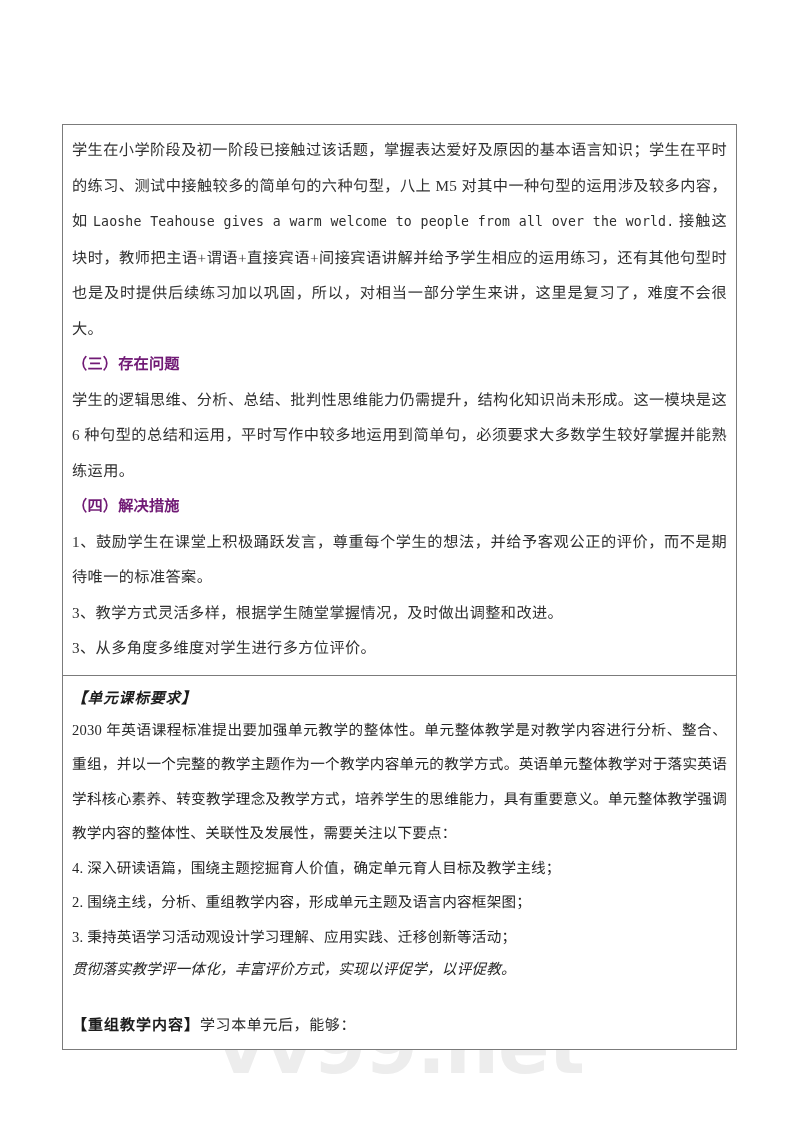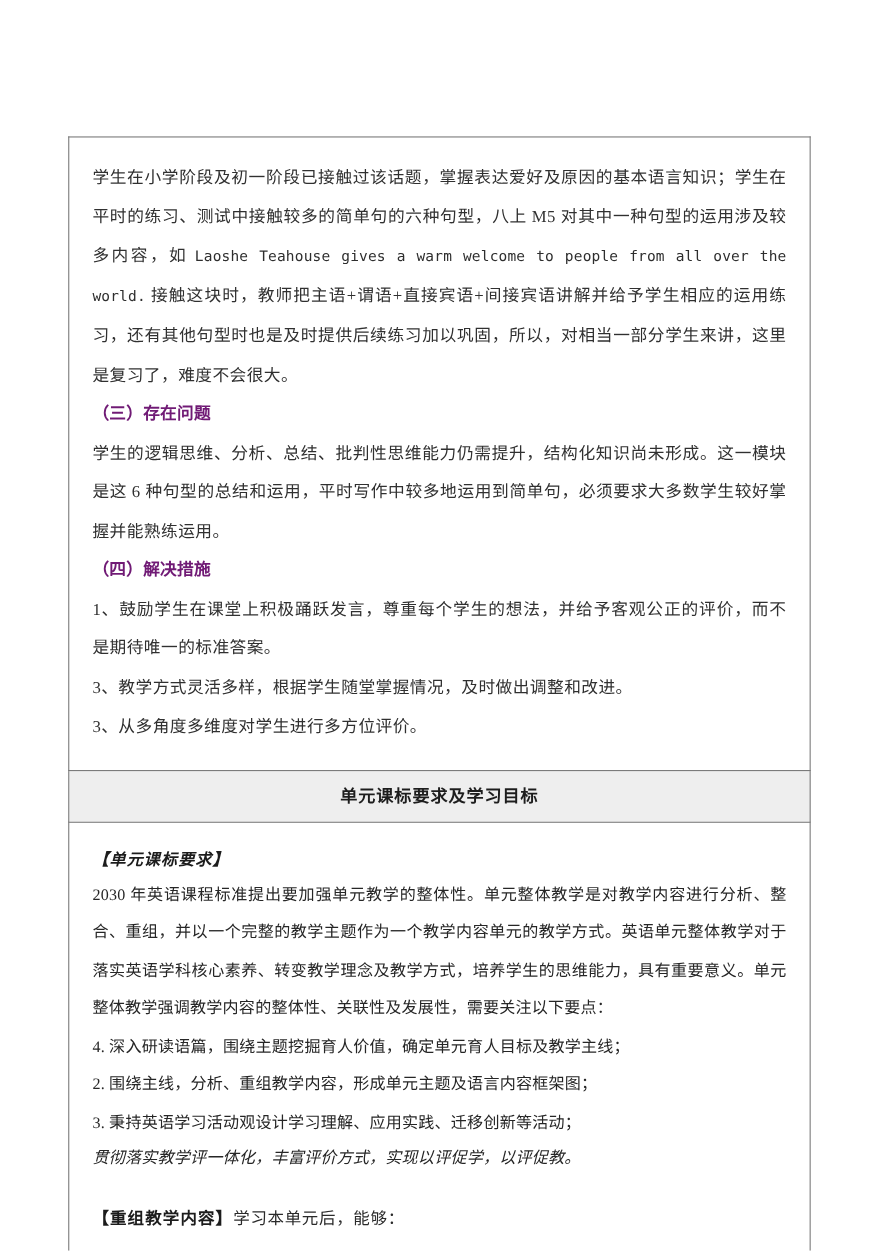--- a/index.html
+++ b/index.html
@@ -48,21 +48,21 @@
     top: 124px;
     width: 675px;
     border-collapse: collapse;
     border: 1px solid #7b7b7b;
     background: #ffffff;
     z-index: 2;
   }
 
   .doc-table td {
     border: 1px solid #7b7b7b;
-    padding: 12px;
+    padding: 0;
     vertical-align: top;
     background: #ffffff;
   }
 
   .cell-body {
     padding: 7px 9px 9px 9px;
   }
 
   
   .hw {
@@ -174,25 +174,20 @@
             <p>1、鼓励学生在课堂上积极踊跃发言，尊重每个学生的想法，并给予客观公正的评价，而不是期待唯一的标准答案。</p>
 
             <p>3、教学方式灵活多样，根据学生随堂掌握情况，及时做出调整和改进。</p>
 
             <p>3、从多角度多维度对学生进行多方位评价。</p>
 
           </div>
         </td>
       </tr>
 
-      <tr>
-        <td class="section-title-cell">
-          <div class="section-title">单元课标要求及学习目标</div>
-        </td>
-      </tr>
 
       <tr>
         <td>
           <div class="cell-body song">
 
             <p class="bracket-head tight-line">【单元课标要求】</p>
 
             <p>2030 年英语课程标准提出要加强单元教学的整体性。单元整体教学是对教学内容进行分析、整合、重组，并以一个完整的教学主题作为一个教学内容单元的教学方式。英语单元整体教学对于落实英语学科核心素养、转变教学理念及教学方式，培养学生的思维能力，具有重要意义。单元整体教学强调教学内容的整体性、关联性及发展性，需要关注以下要点：</p>
 
             <p>4. 深入研读语篇，围绕主题挖掘育人价值，确定单元育人目标及教学主线；</p>

